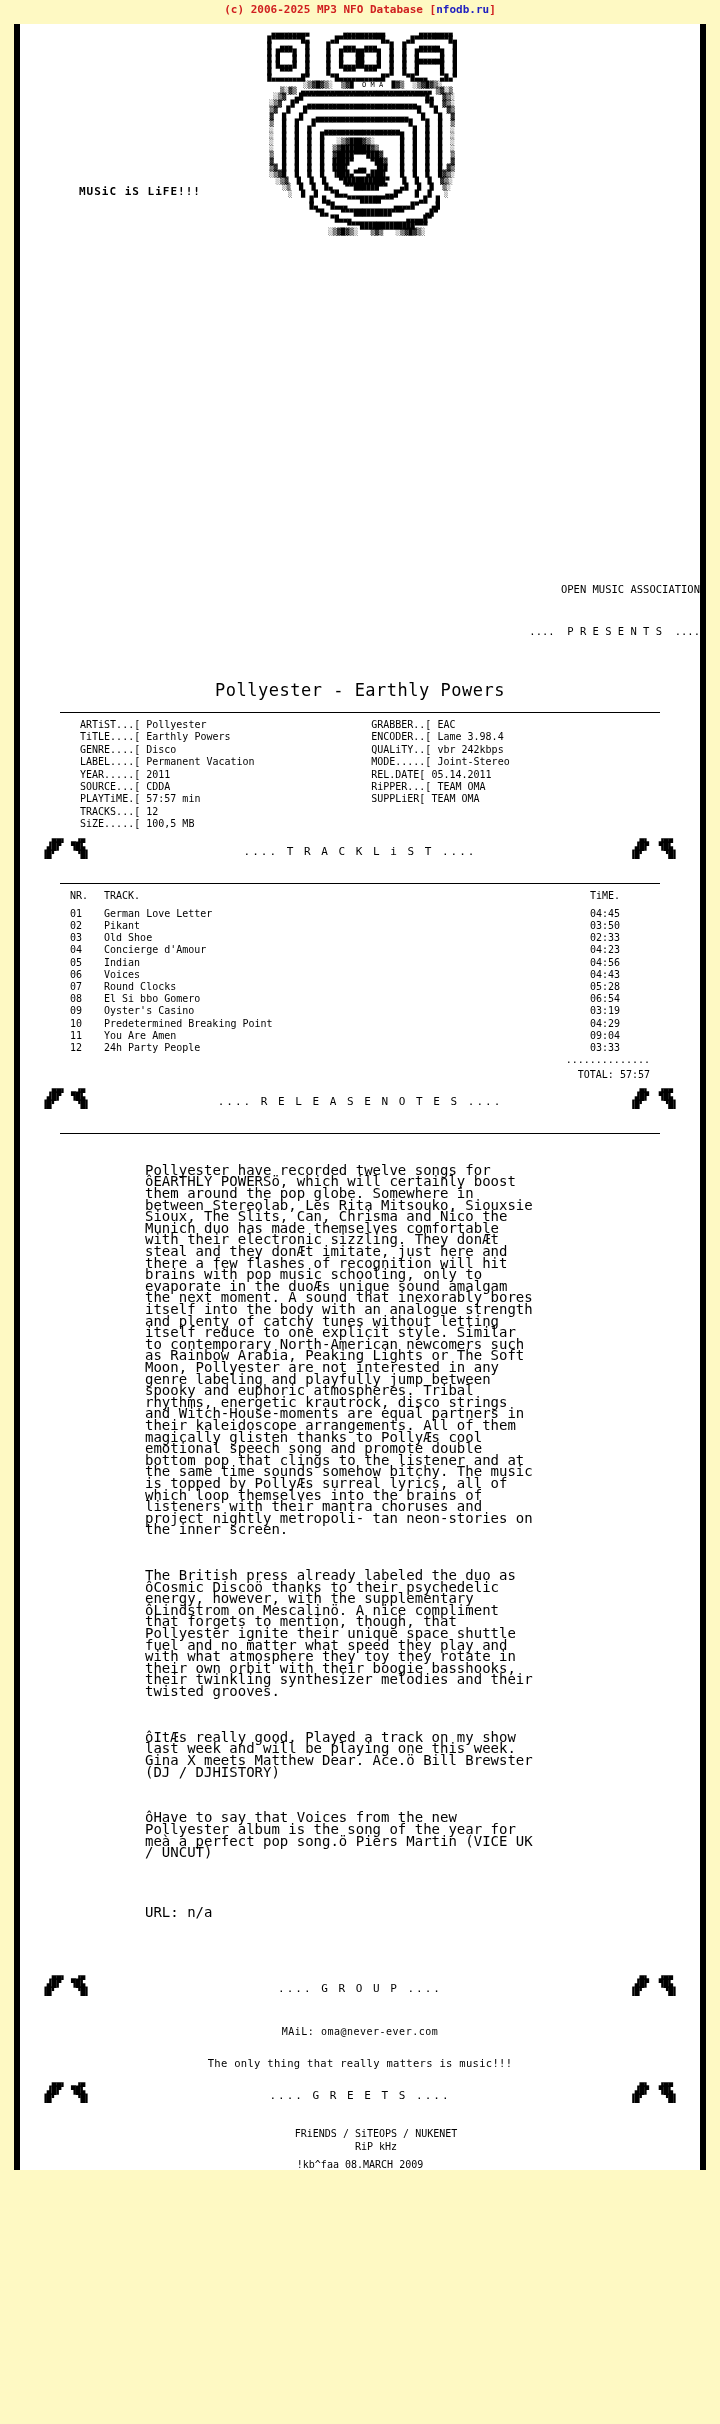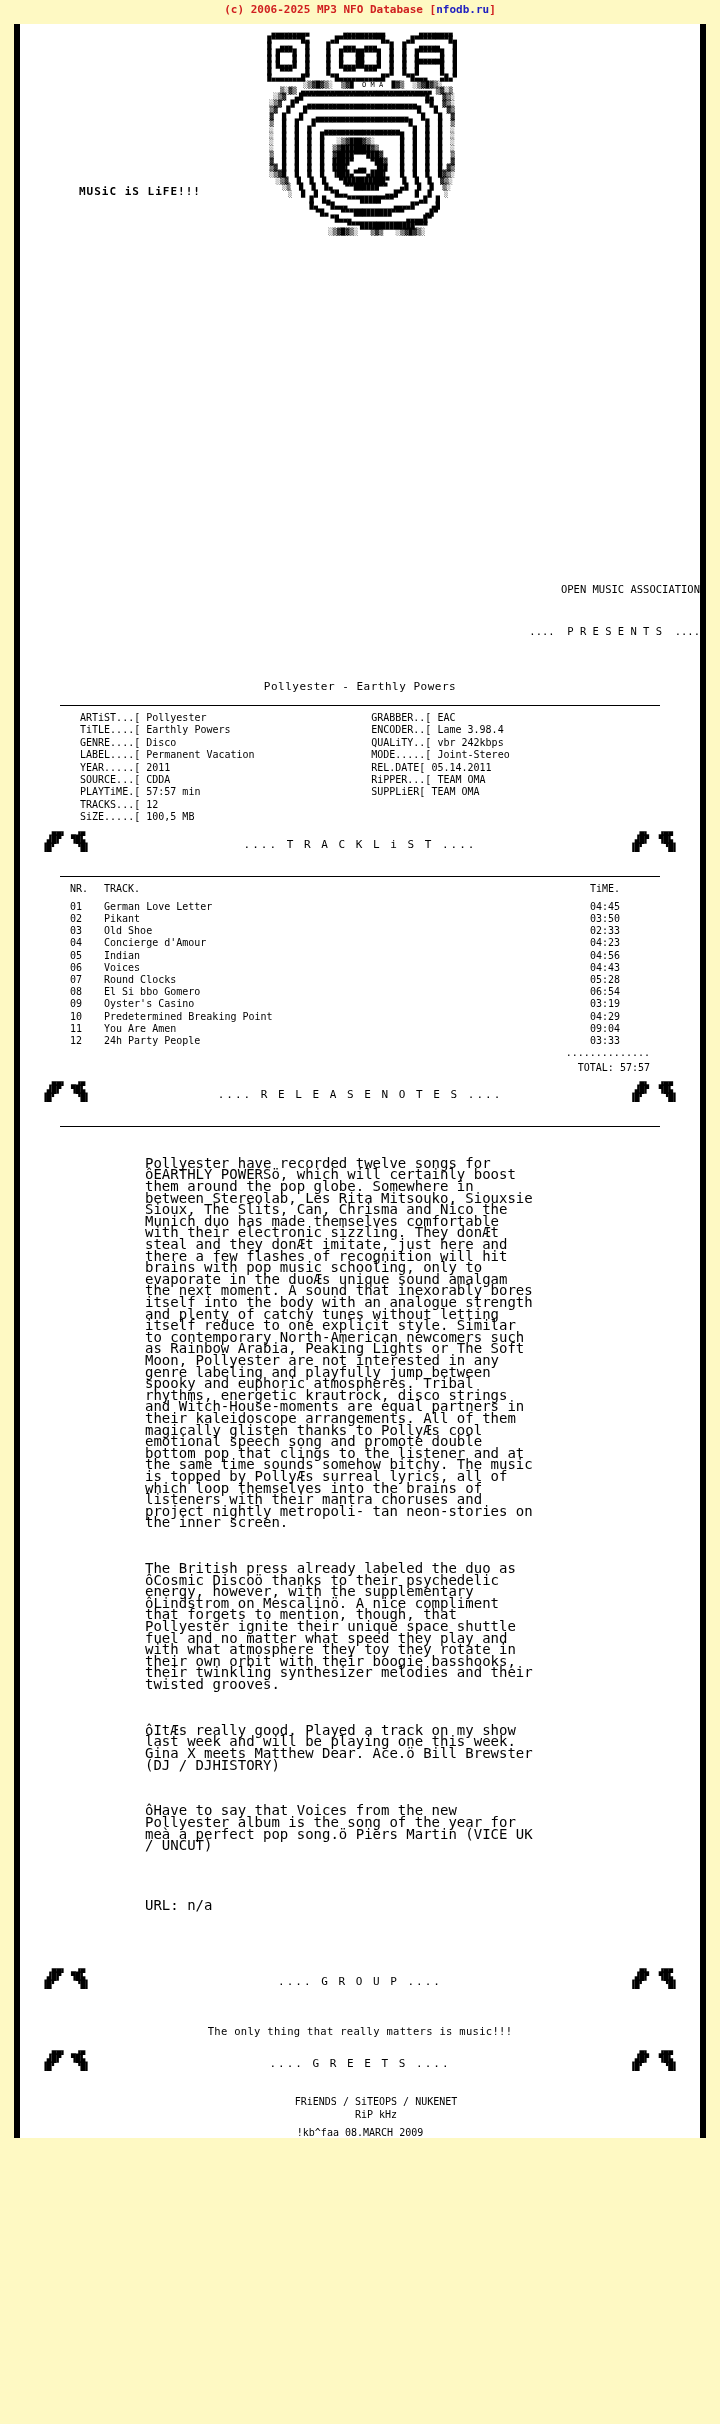--- a/index.html
+++ b/index.html
@@ -58,21 +58,21 @@
   }
   .assoc{
     text-align:right;
     font-size:10.5px;
     line-height:14px;
     margin-top:10px;
     white-space:pre;
   }
   .rel-title{
     text-align:center;
-    font-size:11px;
+    font-size:17px;
     margin:14px 0 12px 0;
     letter-spacing:0.5px;
   }
   .rule{
     border:0;
     border-top:1px solid #000;
     margin:6px 40px;
   }
   .info{
     margin:6px auto 0 auto;
@@ -403,20 +403,23 @@
     <div class="divider" style="margin-top:26px">
       <div class="dl left">  ▄▄▖  ▗▄
  ▟█▛  ▜█▙
 ▐█▘    ▝█▌</div>
       <div class="dl right">  ▄▖  ▗▄▄
  ▟█▛  ▜█▙
 ▐█▘    ▝█▌</div>
       <div class="lbl">....  G R O U P  ....</div>
     </div>
 
+    <div class="group">
+      <div class="mail"><span>MAiL:</span>  <span>oma@never-ever.com</span></div>
+    </div>
 
     <div class="slogan">The only thing that really matters is music!!!</div>
 
     <div class="divider">
       <div class="dl left">  ▄▄▖  ▗▄
  ▟█▛  ▜█▙
 ▐█▘    ▝█▌</div>
       <div class="dl right">  ▄▖  ▗▄▄
  ▟█▛  ▜█▙
 ▐█▘    ▝█▌</div>

